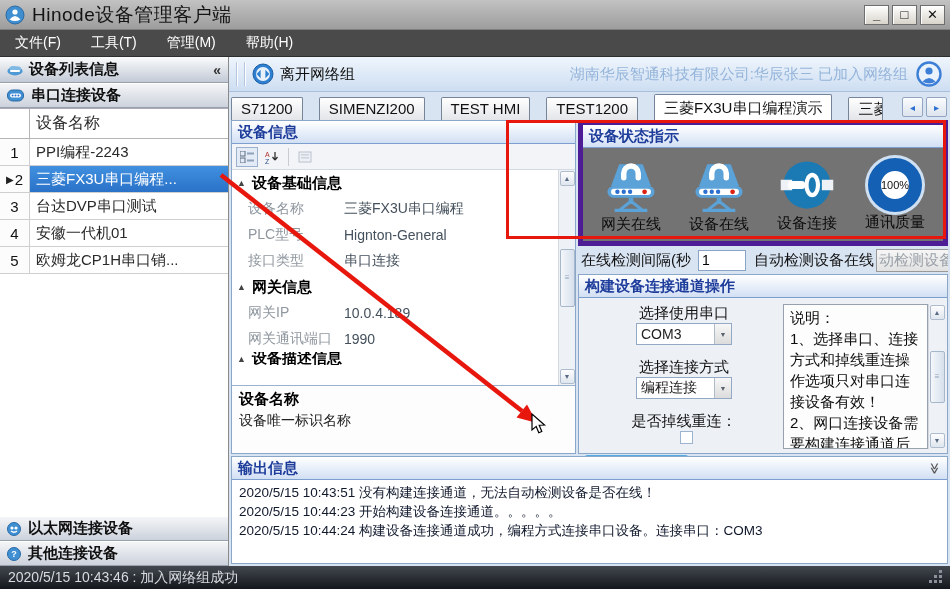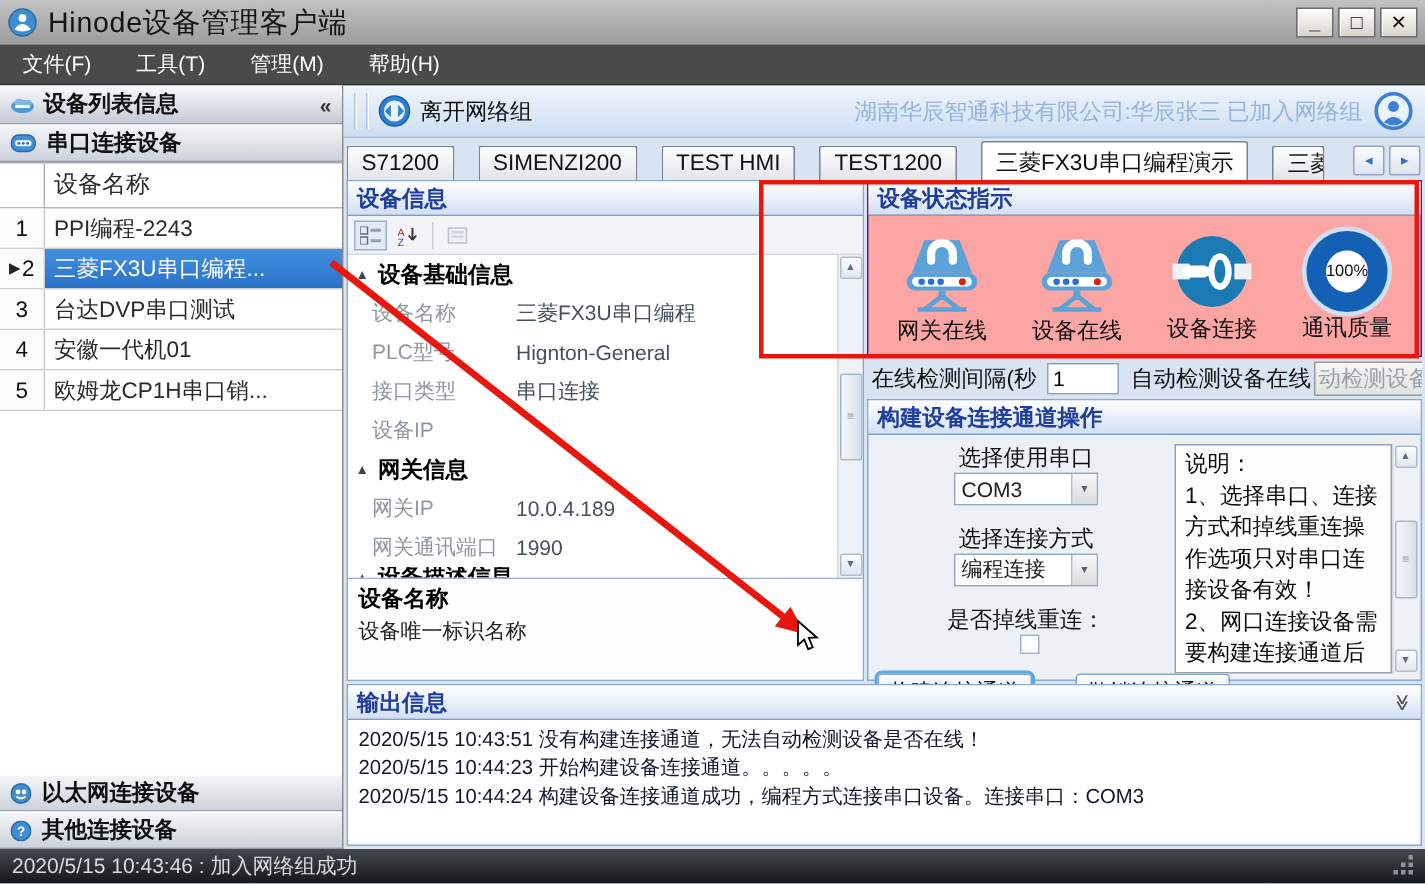--- a/index.html
+++ b/index.html
@@ -79,21 +79,21 @@
   .vscroll { position:absolute; right:0; top:0; bottom:0; width:17px; background:#eef1f5; border-left:1px solid #d3d8de; display:flex; flex-direction:column; align-items:center; }
   .vs-arrow { width:15px; height:15px; margin:1px 0; background:linear-gradient(#fdfdfe,#dfe6ee); border:1px solid #aebccd; border-radius:2px; font-size:7px; color:#5a6c84; display:flex; align-items:center; justify-content:center; }
   .vs-thumb { width:15px; flex:none; background:linear-gradient(90deg,#f4f7fa,#d6e0ec); border:1px solid #a7b7ca; border-radius:2px; margin:1px 0; display:flex; align-items:center; justify-content:center; color:#8fa2b8; font-size:8px; letter-spacing:0; }
   .vs-space { flex:1; }
   .pg-desc { height:68px; flex:none; border-top:1px solid #9ab2ce; background:#fdfdfd; padding:4px 7px; }
   .desc-title { font-weight:bold; font-size:15px; color:#000; }
   .desc-text { font-size:14px; color:#222; margin-top:3px; }
 
   
   .right-panel { flex:1; display:flex; flex-direction:column; min-width:0; }
-  .status-panel { border:1px solid #4c1d95; background:#fca5a5; flex:none; }
+  .status-panel { border:5px solid #4c1d95; background:#737373; flex:none; }
   .status-body { height:93px; display:flex; align-items:center; padding:2px 4px; }
   .status-item { flex:1; display:flex; flex-direction:column; align-items:center; }
   .status-item .lbl { font-size:15px; color:#0c0c0c; margin-top:1px; }
   .donut { width:54px; height:54px; border-radius:50%; border:13px solid #1460b4; background:#fff; box-shadow:0 0 0 3px #cfe0f2; display:flex; align-items:center; justify-content:center; }
   .donut span { font-size:11px; color:#111; }
 
   .detect-row { height:28px; flex:none; display:flex; align-items:center; padding:2px 3px; font-size:15px; color:#111; overflow:hidden; white-space:nowrap; }
   .detect-row .lab1 { width:117px; overflow:hidden; flex:none; }
   .detect-input { width:48px; height:21px; border:1px solid #89a4c4; font-size:14px; padding:0 3px; margin-right:8px; flex:none; }
   .detect-btn { margin-left:2px; flex:none; width:122px; height:23px; overflow:hidden; background:linear-gradient(#f6f6f6,#e2e2e2); border:1px solid #9a9a9a; color:#9aa0a8; font-size:15px; text-align:left; padding:1px 2px; white-space:nowrap; }
@@ -294,24 +294,20 @@
                 <div class="pg-name">设备名称</div>
                 <div class="pg-val">三菱FX3U串口编程</div>
               </div>
             <div class="pg-row">
                 <div class="pg-name">PLC型号</div>
                 <div class="pg-val">Hignton-General</div>
               </div>
             <div class="pg-row">
                 <div class="pg-name">接口类型</div>
                 <div class="pg-val">串口连接</div>
-              </div>
-            <div class="pg-row">
-                <div class="pg-name">设备IP</div>
-                <div class="pg-val"></div>
               </div>
             <div class="pg-cat">
                 <span class="tri">▲</span>
                 <span>网关信息</span>
               </div>
             <div class="pg-row">
                 <div class="pg-name">网关IP</div>
                 <div class="pg-val">10.0.4.189</div>
               </div>
             <div class="pg-row">

